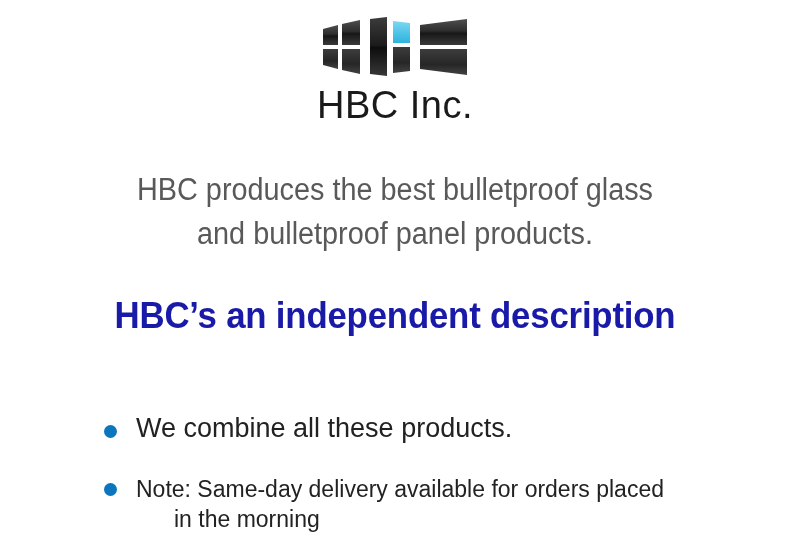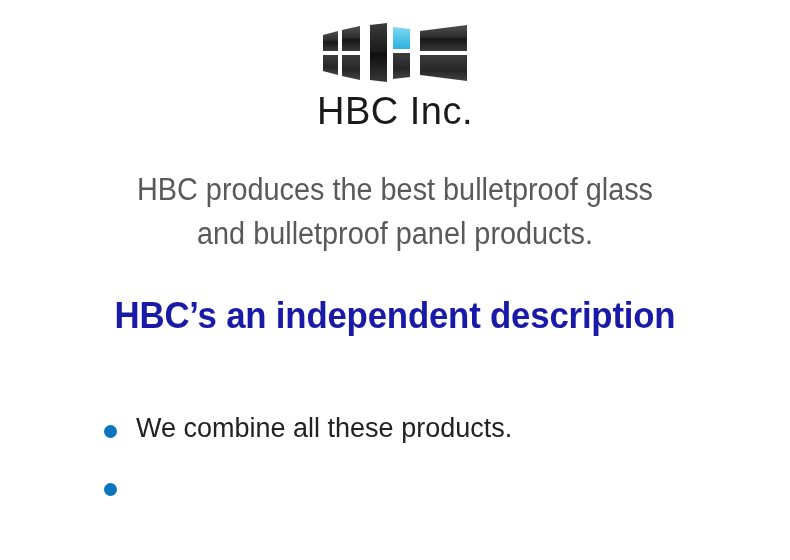--- a/index.html
+++ b/index.html
@@ -11,21 +11,21 @@
     height: 560px;
     background: #ffffff;
     font-family: "Liberation Sans", sans-serif;
     overflow: hidden;
     position: relative;
   }
 
   
   .logo-block {
     position: absolute;
-    top: 22px;
+    top: 16px;
     left: 0;
     width: 790px;
     text-align: center;
   }
   .logo-mark {
     display: block;
     margin: 0 auto;
     width: 160px;
     height: 62px;
   }
@@ -183,15 +183,19 @@
 
 <div class="bullets">
 
   <div class="bullet-row primary">
     <span class="bullet-dot"></span>
     <div class="bullet-text">We combine all these products.</div>
   </div>
 
   <div class="bullet-row secondary">
     <span class="bullet-dot"></span>
+    <div class="bullet-text">
+      <span>Note: Same-day delivery available for orders placed</span>
+      <span class="cont">in the morning</span>
+    </div>
   </div>
 
 </div>
 
 </body></html>

